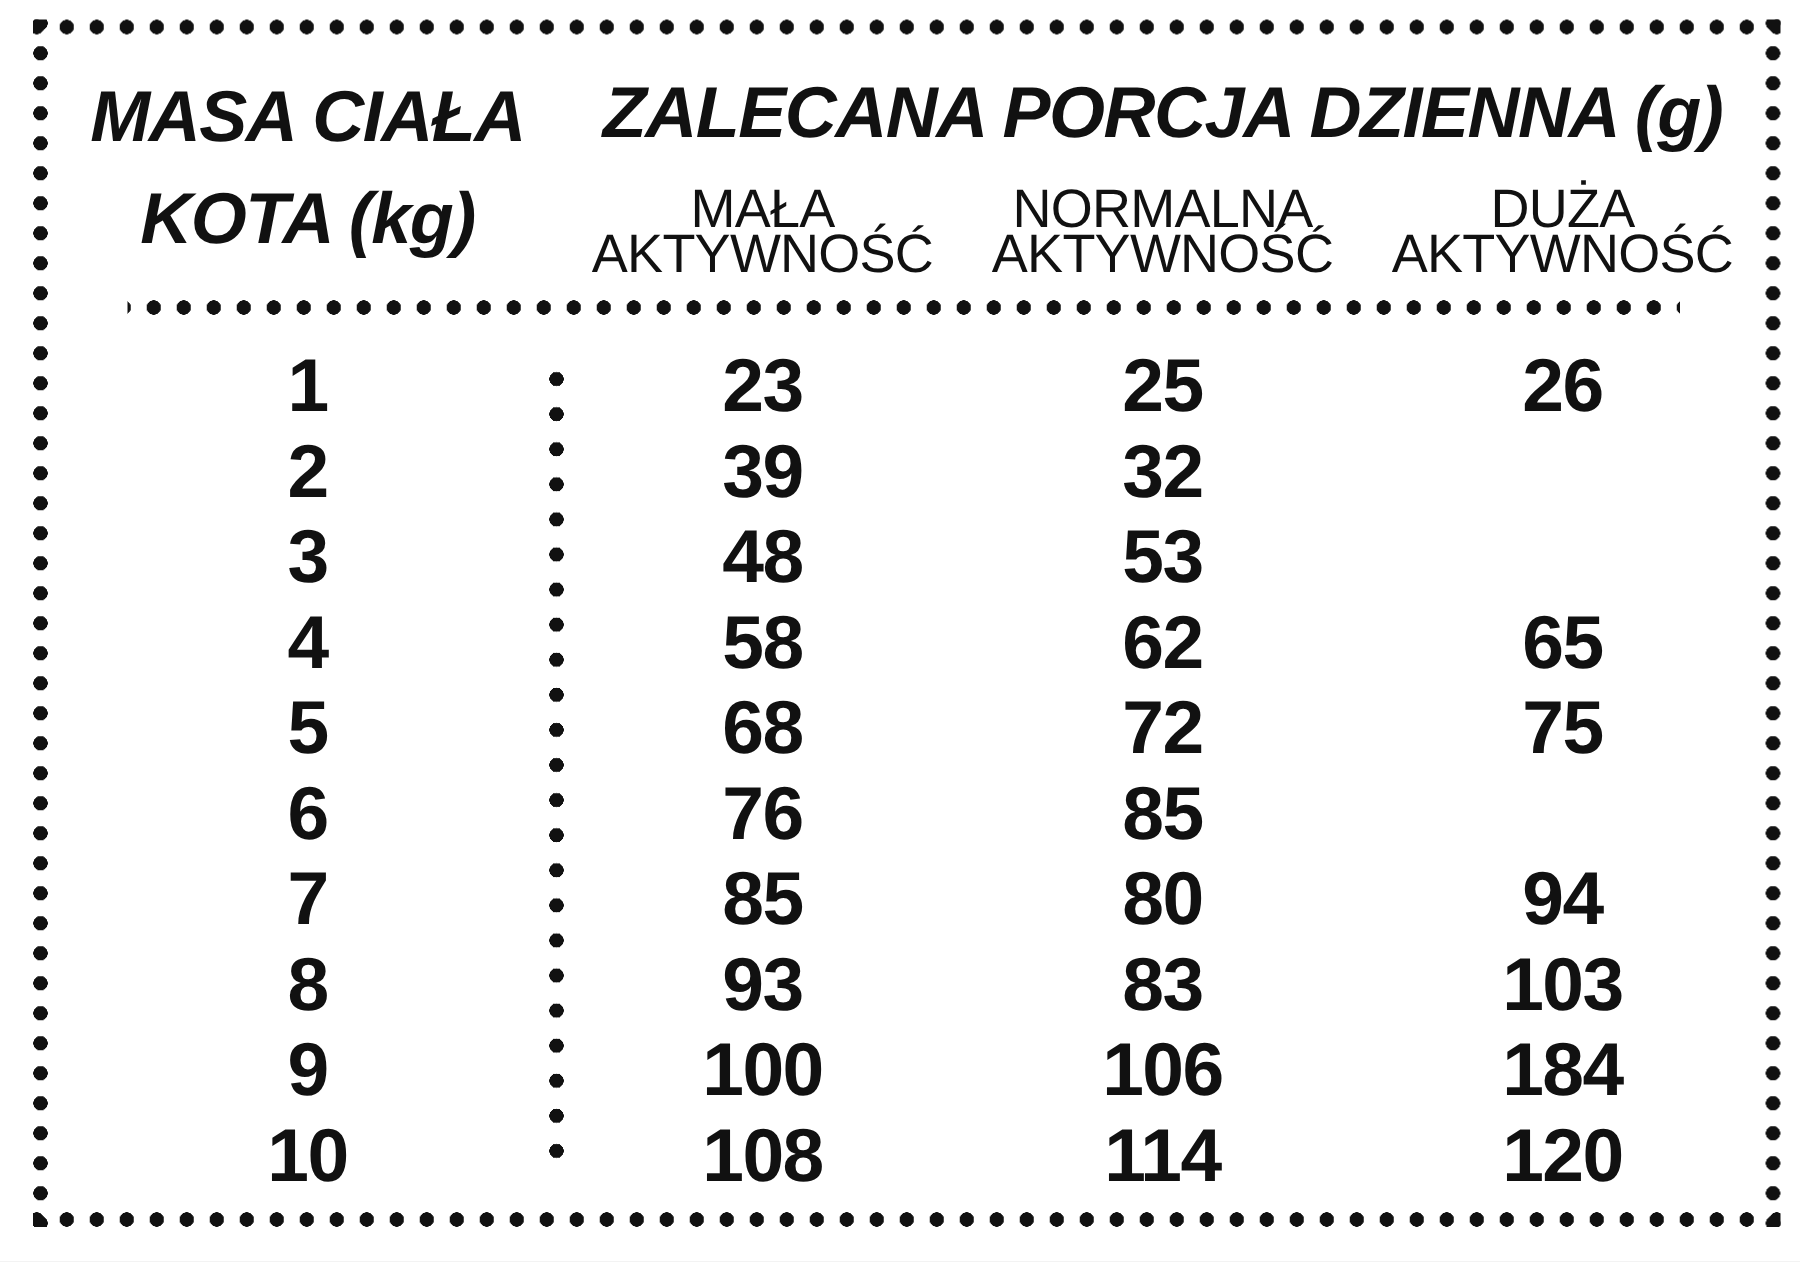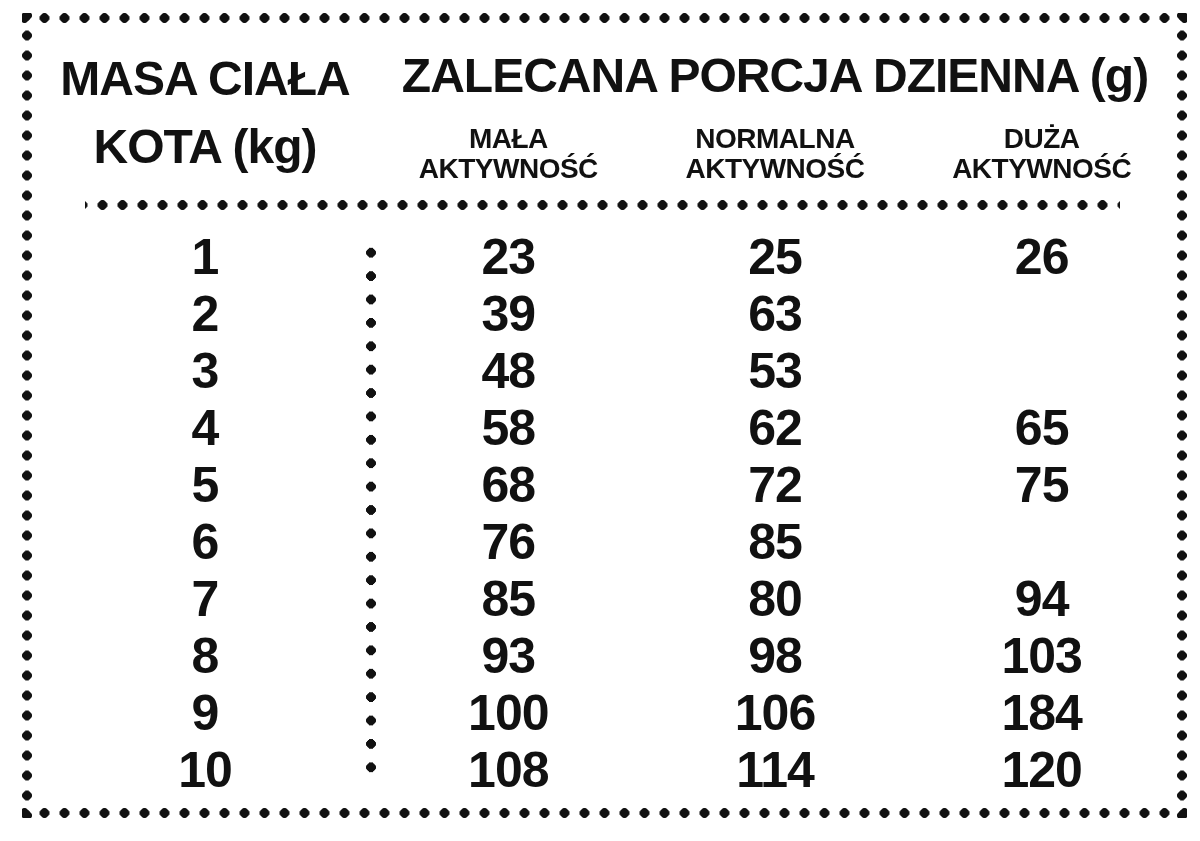--- a/index.html
+++ b/index.html
@@ -34,34 +34,34 @@
   .head-sep{top:200px;left:85px;width:1035px;}
   .col-sep{left:366px;top:246px;height:528px;background-size:10px 23.4px;}
 
   .header-grid{
     position:absolute;left:35px;top:30px;width:1140px;height:165px;
     display:grid;
     grid-template-columns:340px 1fr 1fr 1fr;
     grid-template-rows:92px 73px;
   }
   .big{
-    font-weight:bold;font-size:48px;letter-spacing:-1px;white-space:nowrap;
+    font-weight:bold;font-size:48px;letter-spacing:-1px;white-space:nowrap;font-style:italic;
   }
   .weight-head{
     grid-row:1/3;grid-column:1;
     display:flex;flex-direction:column;justify-content:center;align-items:center;
     text-align:center;line-height:68px;
   }
   .portion-head{
     grid-row:1;grid-column:2/5;
     text-align:center;line-height:92px;
   }
   .act{
     grid-row:2;text-align:center;
-    font-weight:bold;font-size:28px;line-height:30px;letter-spacing:-0.5px;
+    font-weight:normal;font-size:36px;line-height:30px;letter-spacing:-0.5px;
     padding-top:2px;white-space:nowrap;
   }
   .act-low{grid-column:2;}
   .act-normal{grid-column:3;}
   .act-high{grid-column:4;}
 
   .rows{
     position:absolute;left:35px;top:229px;width:1140px;
   }
   .row{
@@ -111,21 +111,21 @@
   <div class="row">
     <div class="cell">1</div>
     <div class="cell">23</div>
     <div class="cell">25</div>
     <div class="cell">26</div>
   </div>
 
   <div class="row">
     <div class="cell">2</div>
     <div class="cell">39</div>
-    <div class="cell">63</div>
+    <div class="cell">32</div>
   </div>
 
   <div class="row">
     <div class="cell">3</div>
     <div class="cell">48</div>
     <div class="cell">53</div>
   </div>
 
   <div class="row">
     <div class="cell">4</div>
@@ -150,21 +150,21 @@
   <div class="row">
     <div class="cell">7</div>
     <div class="cell">85</div>
     <div class="cell">80</div>
     <div class="cell">94</div>
   </div>
 
   <div class="row">
     <div class="cell">8</div>
     <div class="cell">93</div>
-    <div class="cell">98</div>
+    <div class="cell">83</div>
     <div class="cell">103</div>
   </div>
 
   <div class="row">
     <div class="cell">9</div>
     <div class="cell">100</div>
     <div class="cell">106</div>
     <div class="cell">184</div>
   </div>
 

